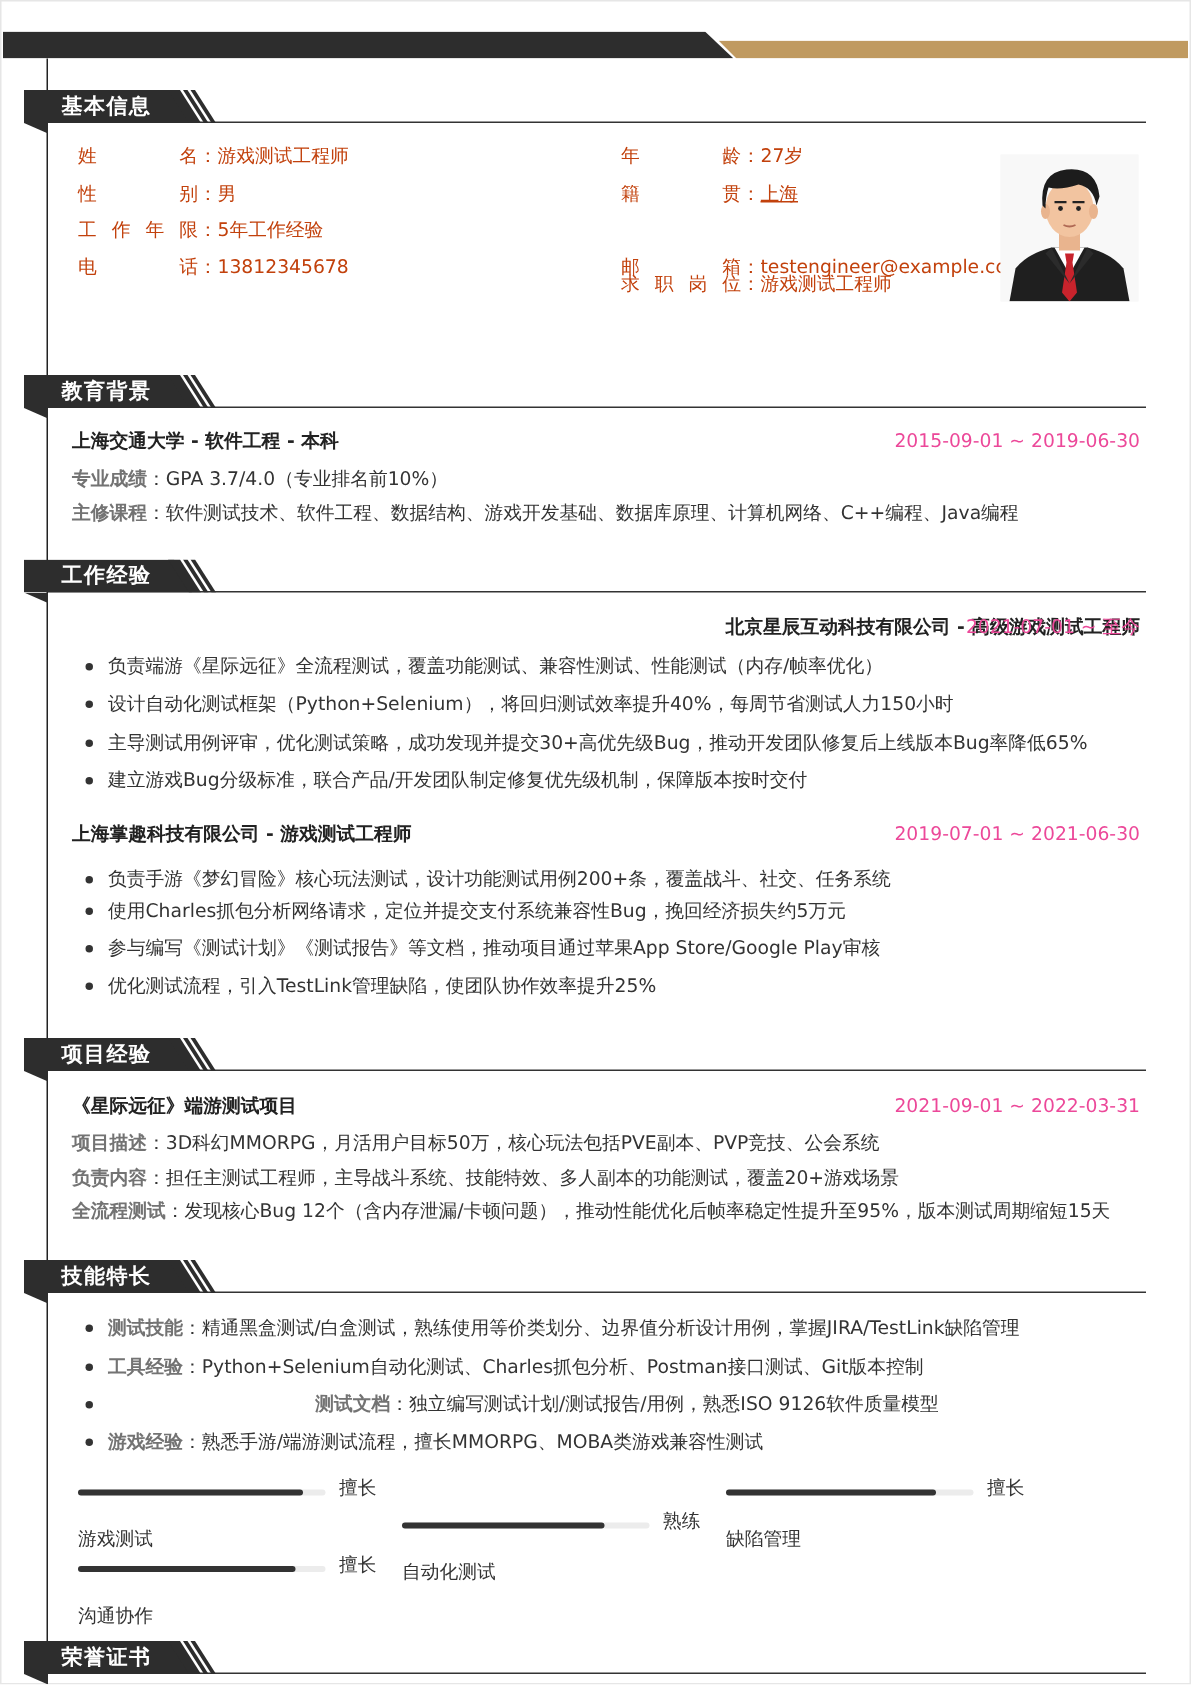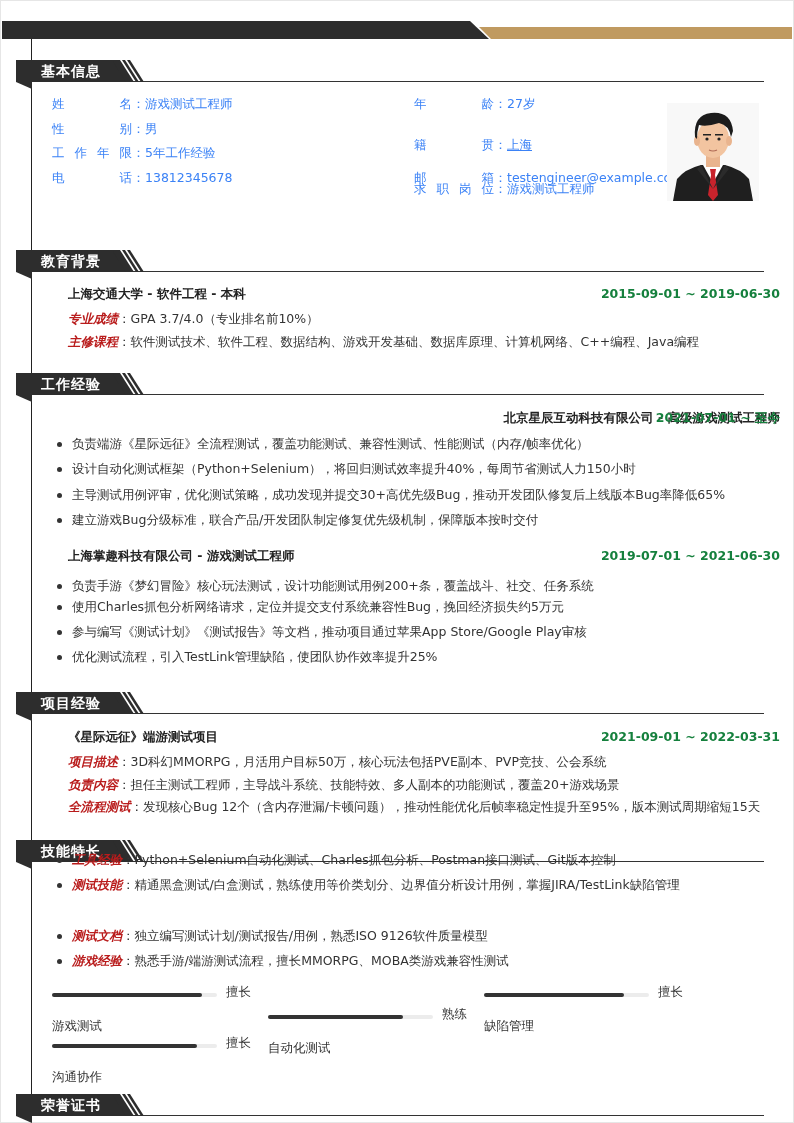--- a/index.html
+++ b/index.html
@@ -49,36 +49,36 @@
   .section-header .title {
     position: absolute; left: 25px; top: 2px; line-height: 18px;
     color: #ffffff; font-size: 14px; font-weight: bold; letter-spacing: 1px;
   }
   .section-header .rule {
     position: absolute; left: 126px; top: 21px; right: 0; height: 1px; background: #333;
   }
   .section-header .rule-left {
     position: absolute; left: 16px; top: 21px; width: 110px; height: 1px; background: #333;
   }
-  .info-row { position: absolute; height: 20px; line-height: 20px; font-size: 12.5px; color: #3b82f6; white-space: nowrap; }
+  .info-row { position: absolute; height: 20px; line-height: 20px; font-size: 12.5px; color: #c2410c; white-space: nowrap; }
   .info-row .lbl { display: inline-block; width: 80px; text-align-last: justify; text-align: justify; }
   .info-row .colon { display: inline-block; width: 13px; text-align: center; }
   .avatar {
     position: absolute; left: 667px; top: 103px; width: 92px; height: 98px; overflow: hidden;
     background: #f7f7f7;
   }
 
-  .row-line { position: absolute; left: 68px; width: 712px; height: 20px; line-height: 20px; font-size: 12.5px; white-space: nowrap; }
+  .row-line { position: absolute; left: 48px; width: 712px; height: 20px; line-height: 20px; font-size: 12.5px; white-space: nowrap; }
   .row-line .strong { font-weight: bold; color: #222; }
-  .row-line .date { position: absolute; right: 0; top: 0; color: #15803d; font-weight: bold; }
+  .row-line .date { position: absolute; right: 0; top: 0; color: #ec4899; }
   .bullet-line { position: absolute; left: 52px; width: 712px; height: 20px; line-height: 20px; font-size: 12.5px; white-space: nowrap; padding-left: 20px; }
   .bullet-line::before {
     content: ""; position: absolute; left: 5px; top: 8px; width: 5px; height: 5px; border-radius: 50%; background: #333;
   }
-  .kv .k { font-weight: bold; color: #b91c1c; font-style: italic; }
+  .kv .k { font-weight: bold; color: #737373; }
 
   .skill-item { position: absolute; width: 200px; height: 50px; }
   .skill-item .bar-track {
     position: absolute; left: 0; top: 6px; width: 165px; height: 4px; background: #ececec; border-radius: 2px;
   }
   .skill-item .bar-fill {
     position: absolute; left: 0; top: 0; height: 4px; background: #333; border-radius: 2px;
   }
   .skill-item .level { position: absolute; left: 174px; top: -2px; font-size: 12.5px; line-height: 16px; font-family: Liberation Mono, monospace; }
   .skill-item .name { position: absolute; left: 0; top: 30px; font-size: 12.5px; line-height: 18px; }
@@ -116,21 +116,21 @@
 <div class="info-row" style="left:52px; top:143px;">
   <span class="lbl">工作年限</span><span class="colon">：</span><span>5年工作经验</span>
 </div>
 <div class="info-row" style="left:52px; top:168px;">
   <span class="lbl">电话</span><span class="colon">：</span><span>13812345678</span>
 </div>
 
 <div class="info-row" style="left:414px; top:94px;">
   <span class="lbl">年龄</span><span class="colon">：</span><span>27岁</span>
 </div>
-<div class="info-row" style="left:414px; top:135px;text-decoration:underline;">
+<div class="info-row" style="left:414px; top:119px;text-decoration:underline;">
   <span class="lbl">籍贯</span><span class="colon">：</span><span>上海</span>
 </div>
 <div class="info-row" style="left:414px; top:143px;margin-top:36px;">
   <span class="lbl">求职岗位</span><span class="colon">：</span><span>游戏测试工程师</span>
 </div>
 <div class="info-row" style="left:414px; top:168px;">
   <span class="lbl">邮箱</span><span class="colon">：</span><span>testengineer@example.co</span>
 </div>
 
 <div class="avatar">
@@ -255,24 +255,24 @@
     <polygon points="0,0 8,0 22,22 14,22" fill="#2d2d2d"></polygon>
     <polygon points="10,0 13,0 27,22 24,22" fill="#2d2d2d"></polygon>
     <polygon points="15,0 18,0 32,22 29,22" fill="#2d2d2d"></polygon>
   </svg>
   <div class="title">技能特长</div>
 </div>
 
 <div class="bullet-line kv" style="top:875px;">
   <span class="k">测试技能</span><span>：</span><span>精通黑盒测试/白盒测试，熟练使用等价类划分、边界值分析设计用例，掌握JIRA/TestLink缺陷管理</span>
 </div>
-<div class="bullet-line kv" style="top:850px;">
+<div class="bullet-line kv" style="top:901px;">
   <span class="k">工具经验</span><span>：</span><span>Python+Selenium自动化测试、Charles抓包分析、Postman接口测试、Git版本控制</span>
 </div>
-<div class="bullet-line kv" style="top:926px;">
+<div class="bullet-line kv" style="top:926px;text-align:center;">
   <span class="k">测试文档</span><span>：</span><span>独立编写测试计划/测试报告/用例，熟悉ISO 9126软件质量模型</span>
 </div>
 <div class="bullet-line kv" style="top:951px;">
   <span class="k">游戏经验</span><span>：</span><span>熟悉手游/端游测试流程，擅长MMORPG、MOBA类游戏兼容性测试</span>
 </div>
 
 <div class="skill-item" style="left:52px; top:987px;">
   <div class="bar-track">
       <div class="bar-fill" style="width: 91%;"></div>
     </div>

